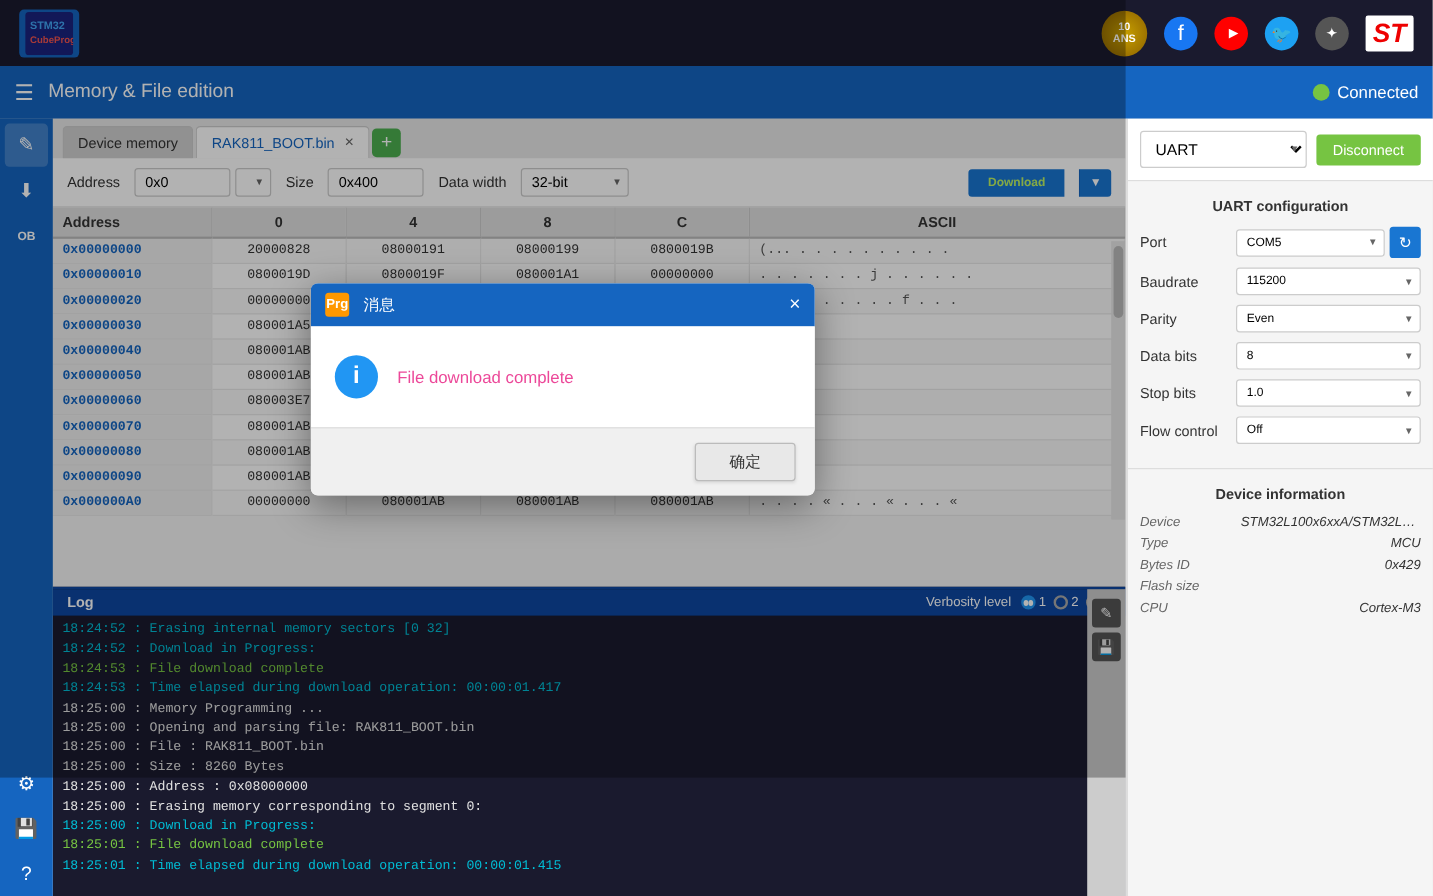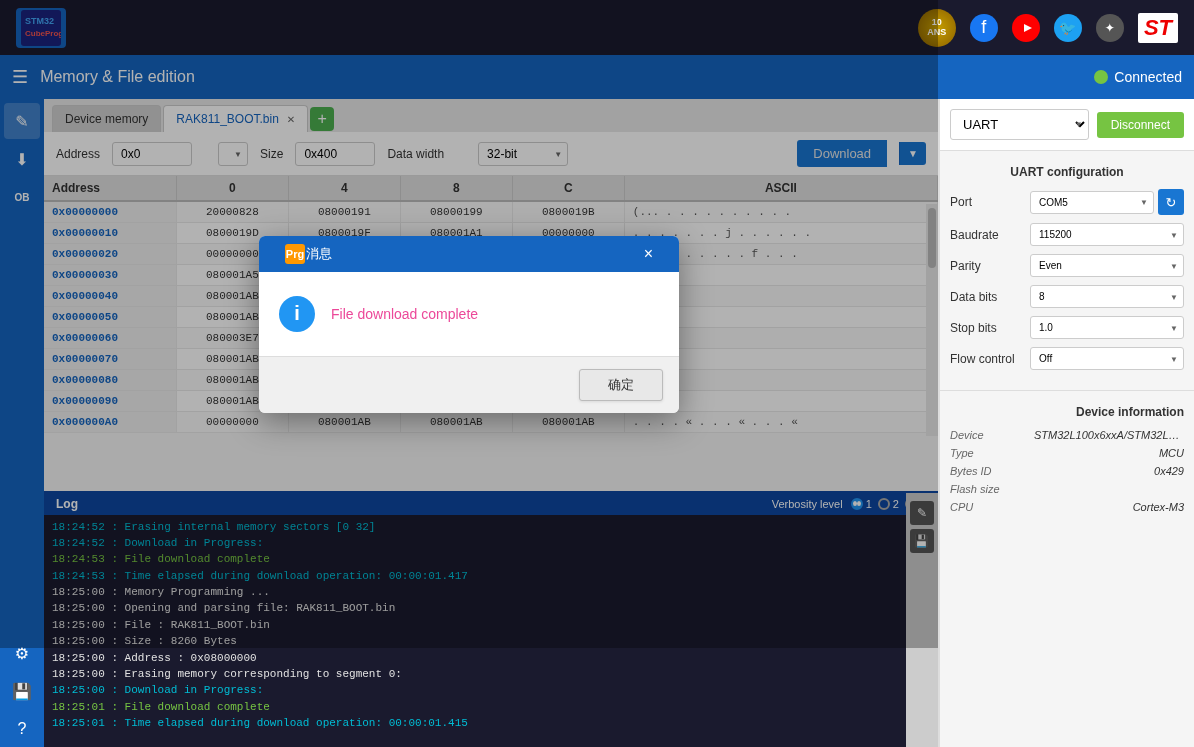--- a/index.html
+++ b/index.html
@@ -35,23 +35,23 @@
     .tab.active { background: white; color: #1565c0; font-weight: 500; }
     .tab-close { font-size: 10px; color: #666; cursor: pointer; margin-left: 4px; }
     .tab-add { width: 24px; height: 24px; border-radius: 4px; display: flex; align-items: center; justify-content: center; background: #4caf50; color: white; font-size: 16px; cursor: pointer; border: none; }
 
     
     .toolbar { display: flex; align-items: center; background: white; padding: 8px 12px; gap: 12px; border-bottom: 1px solid #ddd; }
     .toolbar-label { font-size: 12px; color: #333; font-weight: 500; }
     .toolbar-input-group { display: flex; align-items: center; gap: 4px; }
     .toolbar-input { border: 1px solid #ccc; border-radius: 3px; padding: 4px 8px; font-size: 12px; width: 80px; background: white; }
     .toolbar-select { border: 1px solid #ccc; border-radius: 3px; padding: 4px 8px; font-size: 12px; background: white; appearance: none; padding-right: 20px; position: relative; }
-    .select-wrapper { position: relative; display: inline-block; margin-left: 22px; }
+    .select-wrapper { position: relative; display: inline-block; }
     .select-wrapper::after { content: '▼'; position: absolute; right: 6px; top: 50%; transform: translateY(-50%); font-size: 8px; color: #666; pointer-events: none; }
-    .btn-download { background: #1976d2; color: #e5e5e5; border: none; border-radius: 3px 0 0 3px; padding: 6px 16px; font-size: 13px; cursor: pointer; font-weight: 400; }
+    .btn-download { background: #1976d2; color: #bef264; border: none; border-radius: 3px 0 0 3px; padding: 6px 16px; font-size: 10px; cursor: pointer; font-weight: 700; }
     .btn-download-arrow { background: #1976d2; color: white; border: none; border-left: 1px solid #1565c0; border-radius: 0 3px 3px 0; padding: 6px 8px; font-size: 10px; cursor: pointer; }
 
     
     .memory-table-container { flex: 1; overflow: hidden; position: relative; }
     .memory-table { width: 100%; border-collapse: collapse; font-size: 11px; font-family: 'Courier New', monospace; }
     .memory-table thead th { background: #e0e0e0; padding: 5px 8px; text-align: center; font-weight: 600; color: #333; border-right: 1px solid #ccc; border-bottom: 2px solid #bbb; font-family: 'Segoe UI', Arial, sans-serif; font-size: 12px; position: sticky; top: 0; }
     .memory-table thead th:first-child { text-align: left; }
     .memory-table tbody tr { border-bottom: 1px solid #e8e8e8; }
     .memory-table tbody tr:nth-child(odd) { background: #f9f9f9; }
     .memory-table tbody tr:nth-child(even) { background: white; }
@@ -86,29 +86,29 @@
     .config-title { text-align: center; font-size: 12px; font-weight: 600; color: #333; padding: 6px 0 10px; }
     .config-row { display: flex; align-items: center; justify-content: space-between; margin-bottom: 8px; }
     .config-label { font-size: 12px; color: #333; width: 80px; }
     .config-select-wrapper { flex: 1; position: relative; }
     .config-select { width: 100%; border: 1px solid #ccc; border-radius: 3px; padding: 5px 8px; font-size: 10px; background: white; appearance: none; padding-right: 24px; }
     .config-select-wrapper::after { content: '▼'; position: absolute; right: 6px; top: 50%; transform: translateY(-50%); font-size: 8px; color: #666; pointer-events: none; }
     .refresh-btn { width: 26px; height: 26px; background: #1976d2; border: none; border-radius: 3px; color: white; cursor: pointer; display: flex; align-items: center; justify-content: center; font-size: 13px; }
 
     
     .device-info-section { margin-top: 4px; padding: 8px 10px; border-top: 1px solid #ddd; }
-    .device-info-title { text-align: right; font-size: 12px; font-weight: 600; color: #333; padding: 6px 0 10px; }
+    .device-info-title { text-align: center; font-size: 12px; font-weight: 600; color: #333; padding: 6px 0 10px; }
     .device-info-row { display: flex; justify-content: space-between; align-items: center; margin-bottom: 6px; font-style: italic; }
     .device-info-label { font-size: 11px; color: #666; }
     .device-info-value { font-size: 11px; color: #333; font-weight: 500; text-align: right; max-width: 150px; overflow: hidden; text-overflow: ellipsis; white-space: nowrap; }
 
     
     .modal-overlay { position: absolute; top: 0; left: 0; width: 938px; height: 648px; background: rgba(0,0,0,0.3); z-index: 100; display: flex; align-items: center; justify-content: center; }
     .modal { background: #f0f0f0; border-radius: 6px; box-shadow: 0 8px 32px rgba(0,0,0,0.4); width: 420px; overflow: hidden; }
-    .modal-header { background: #1565c0; padding: 8px 26px; display: flex; align-items: center; gap: 1px; }
+    .modal-header { background: #1565c0; padding: 8px 12px; display: flex; align-items: center; gap: 12px; }
     .modal-header-icon { width: 20px; height: 20px; background: #ff9800; border-radius: 3px; display: flex; align-items: center; justify-content: center; color: white; font-size: 11px; font-weight: bold; }
     .modal-title { color: white; font-size: 13px; font-weight: 500; flex: 1; }
     .modal-close { color: white; cursor: pointer; font-size: 16px; }
     .modal-body { padding: 24px 20px; display: flex; align-items: center; gap: 16px; background: white; }
     .modal-info-icon { width: 36px; height: 36px; border-radius: 50%; background: #2196f3; display: flex; align-items: center; justify-content: center; color: white; font-size: 20px; font-weight: bold; flex-shrink: 0; }
     .modal-message { font-size: 14px; color: #ec4899; }
     .modal-footer { padding: 12px 16px; display: flex; justify-content: flex-end; background: #f0f0f0; border-top: 1px solid #ddd; }
     .btn-ok { background: #e8e8e8; color: #333; border: 1px solid #bbb; border-radius: 3px; padding: 6px 28px; font-size: 13px; cursor: pointer; box-shadow: 0 1px 3px rgba(0,0,0,0.1); }
 
     .memory-scroll-wrapper { height: calc(100% - 2px); overflow-y: auto; overflow-x: hidden; }

